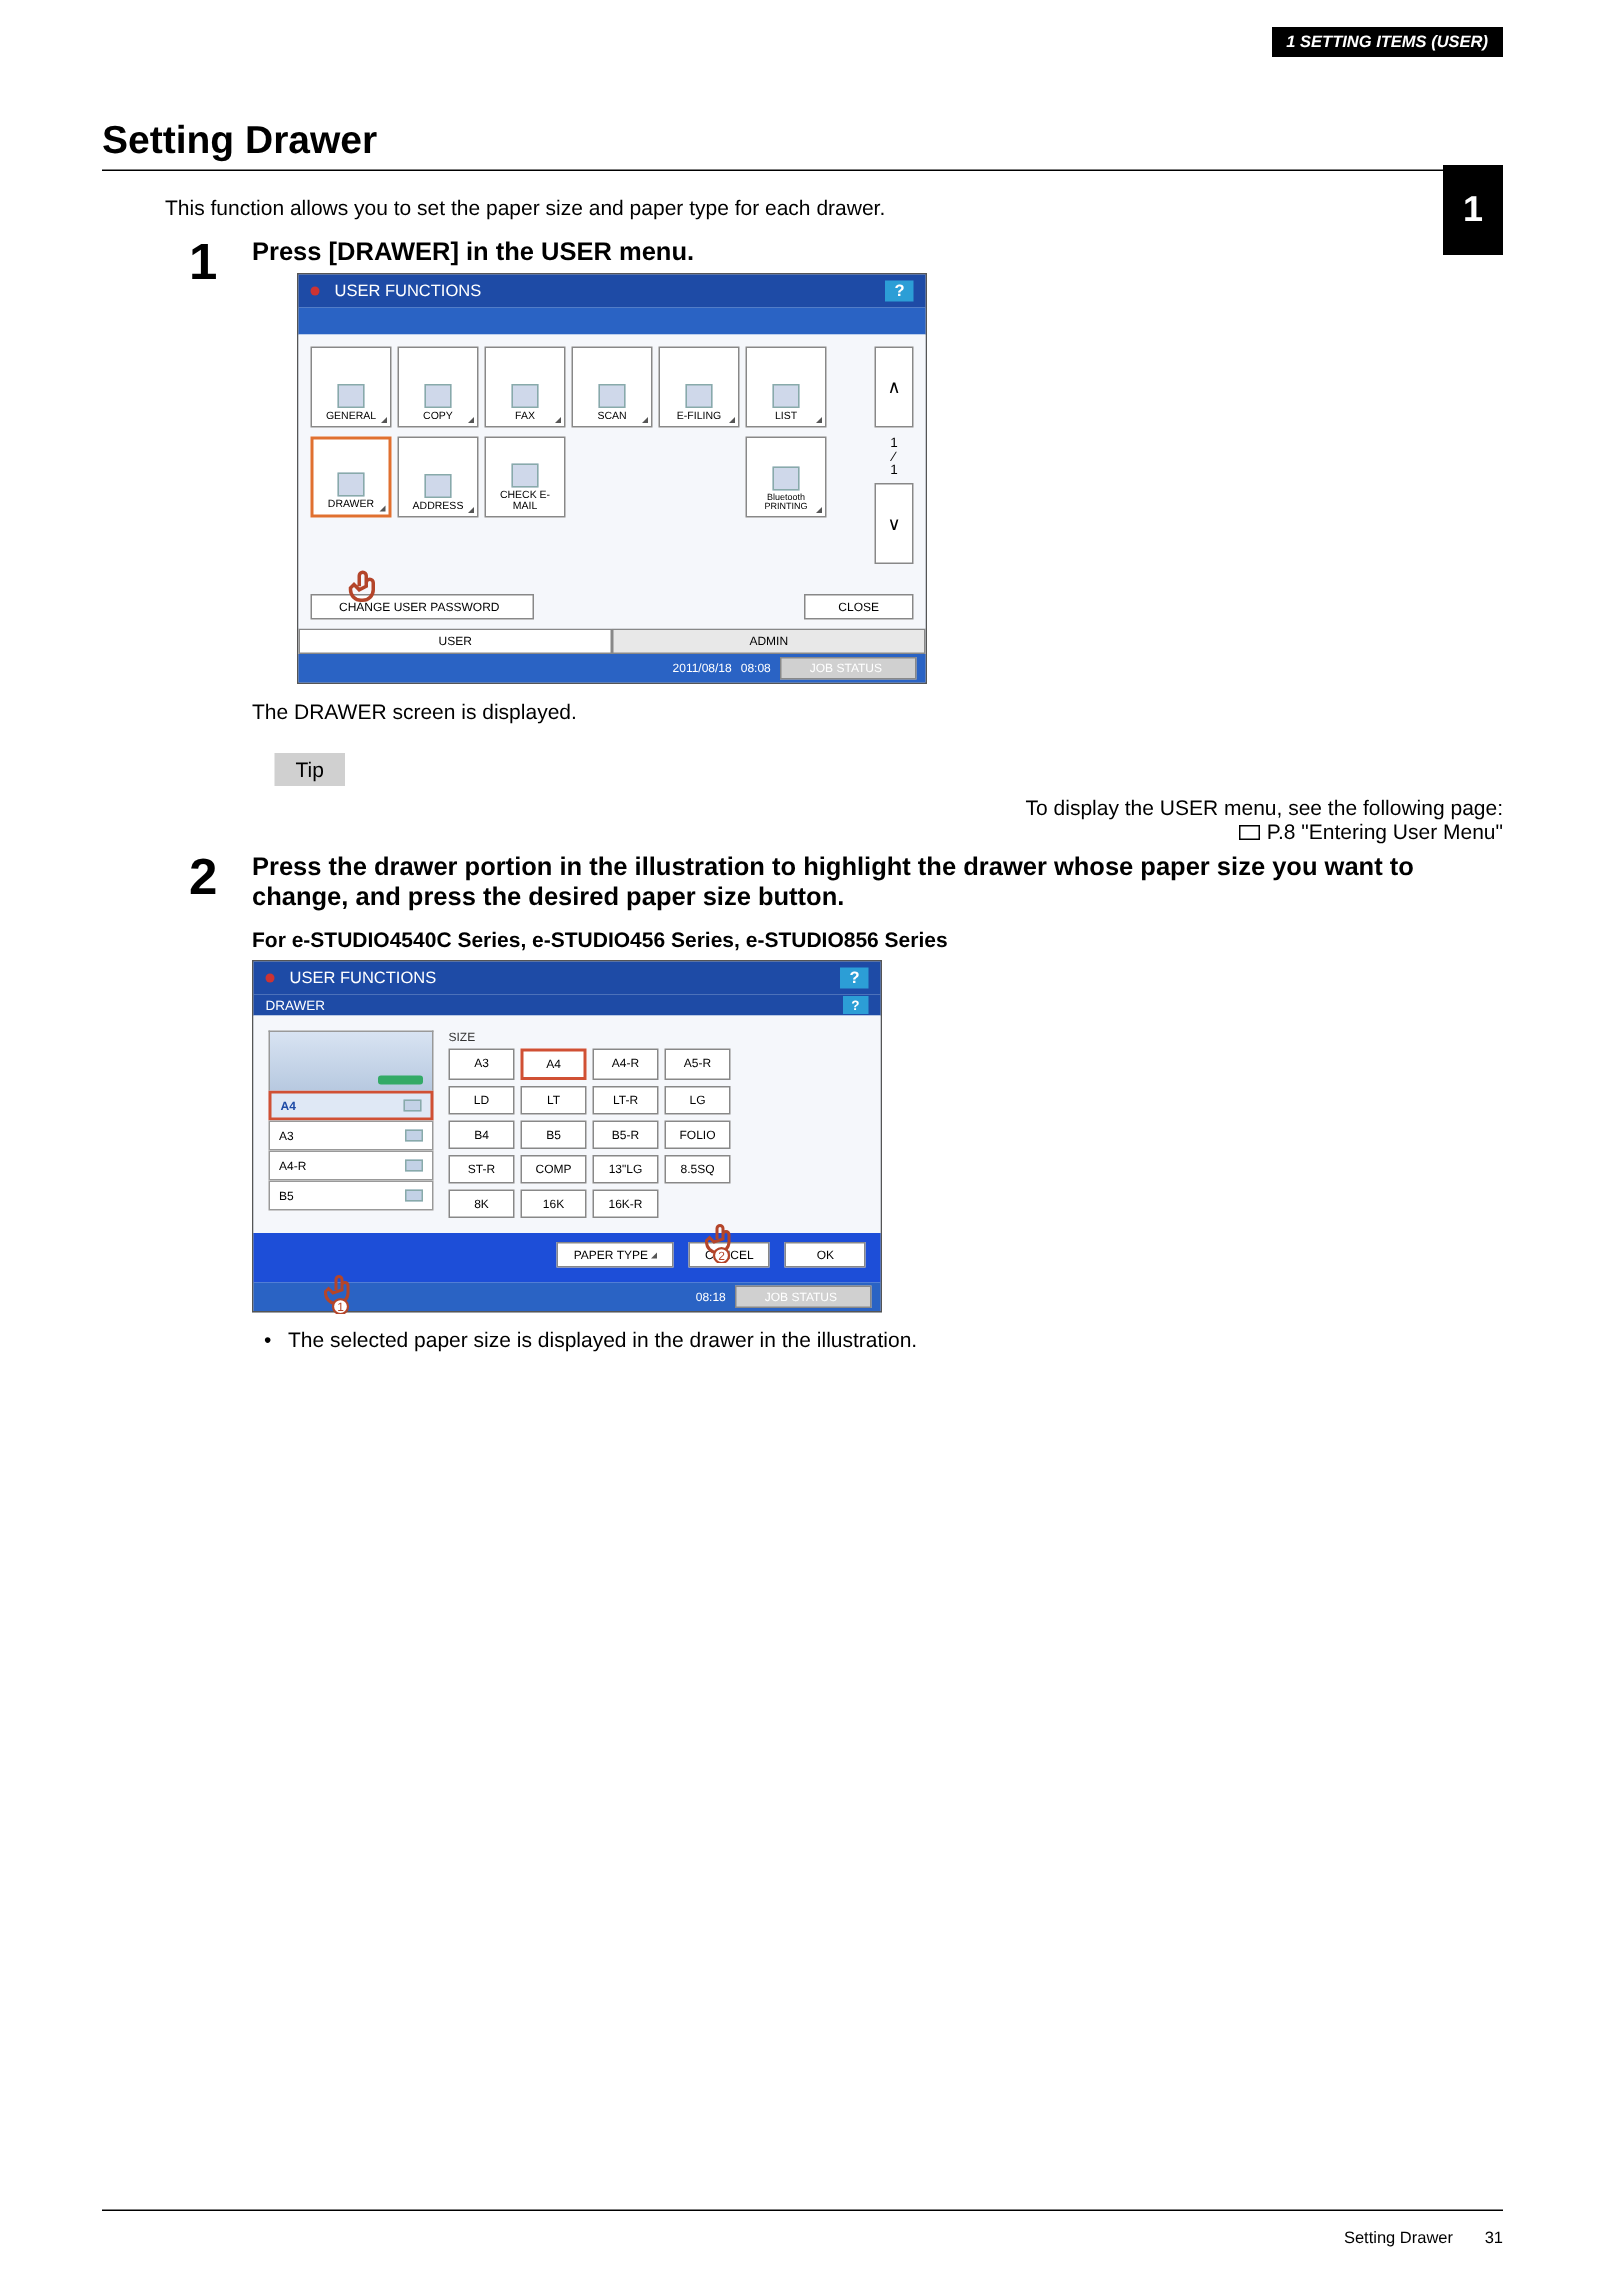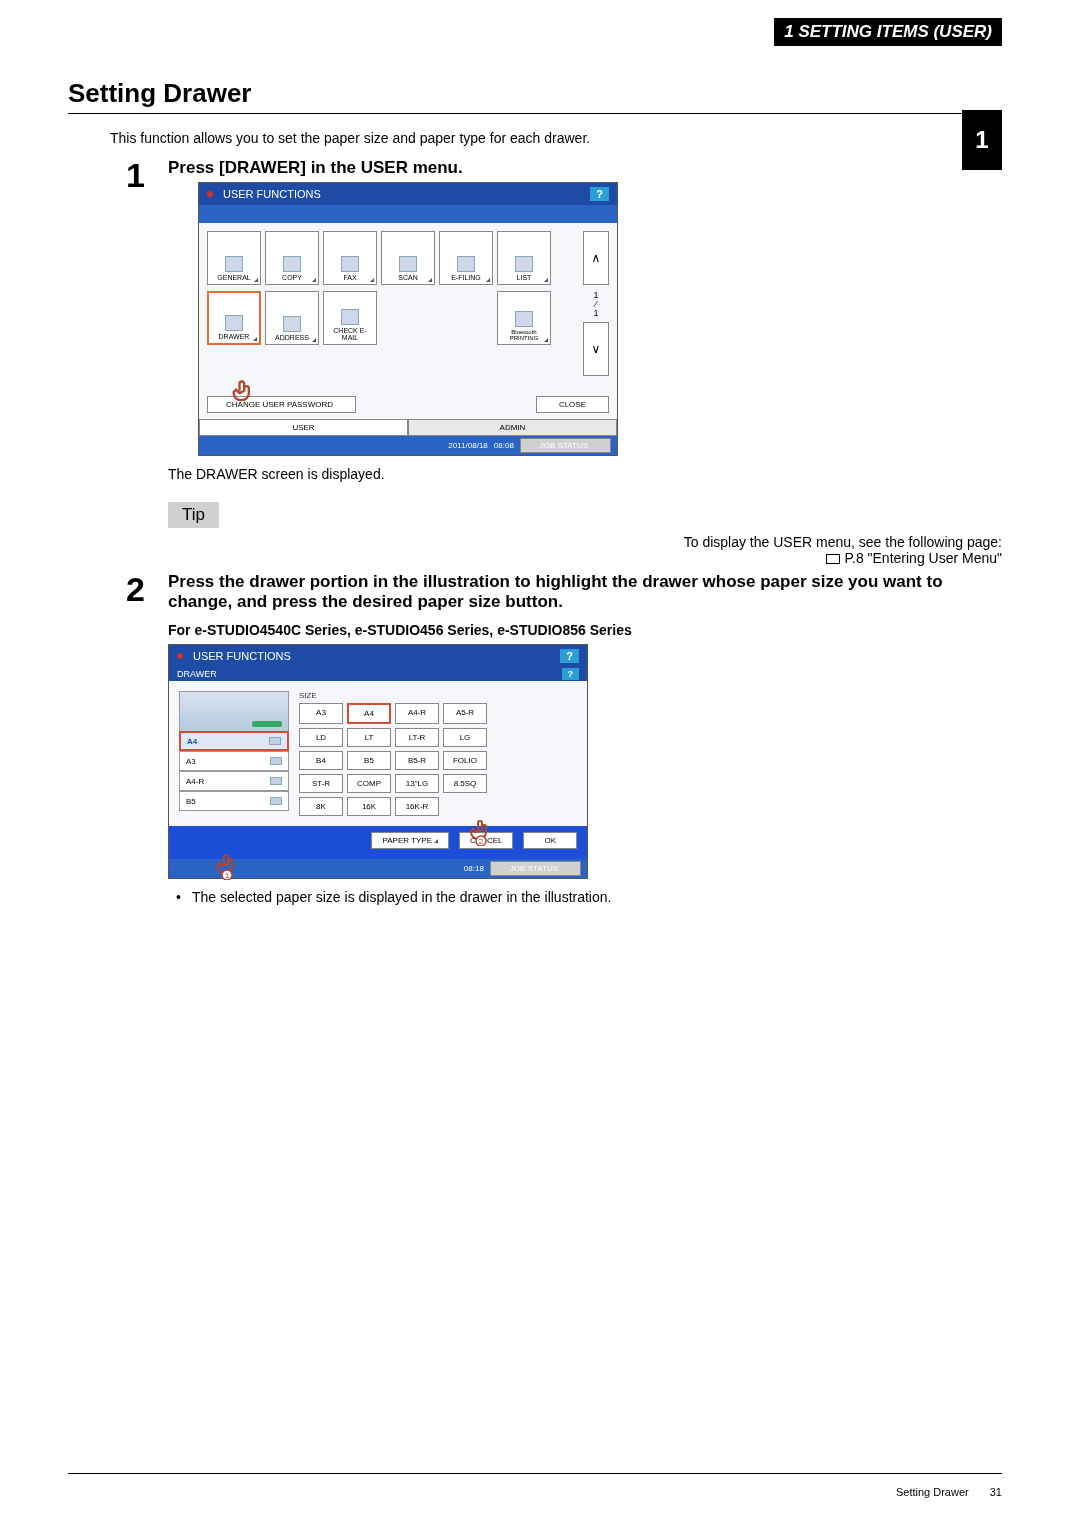--- a/index.html
+++ b/index.html
@@ -1,29 +1,29 @@
 <!DOCTYPE html>
 <html><head>
 <meta charset="utf-8">
 <style>
   * { box-sizing: border-box; margin: 0; padding: 0; }
   body { font-family: Arial, Helvetica, sans-serif; font-size: 14px; color: #000; background: #fff; width: 1080px; height: 1528px; position: relative; }
-  .header-bar { background: #000; color: #fff; font-size: 17px; font-weight: bold; font-style: italic; padding: 4px 10px; position: absolute; top: 18px; right: 78px; }
+  .header-bar { background: #000; color: #fff; font-size: 11px; font-weight: bold; font-style: italic; padding: 4px 10px; position: absolute; top: 18px; right: 78px; }
   .side-tab { position: absolute; top: 110px; right: 78px; width: 40px; height: 60px; background: #000; color: #fff; font-size: 24px; font-weight: bold; display: flex; align-items: center; justify-content: center; }
   .page { padding: 48px 78px 40px 68px; }
   h1.section { font-size: 26px; font-weight: bold; margin: 30px 0 4px; }
   .rule { border: none; border-top: 1px solid #000; margin-bottom: 16px; }
   .intro { font-size: 14px; margin: 0 0 12px 42px; }
   .step { display: flex; gap: 12px; margin: 6px 0 6px 58px; }
   .step-num { font-size: 34px; font-weight: bold; line-height: 1; min-width: 30px; }
   .step-body { flex: 1; }
   .step-title { font-size: 17px; font-weight: bold; margin-bottom: 4px; }
   .sub { font-size: 14px; margin: 8px 0 10px 0; }
   .sub-bold { font-size: 14px; font-weight: bold; margin: 10px 0 6px 0; }
-  .tip-box { background: #d0d0d0; padding: 3px 14px; font-size: 17px; display: inline-block; margin: 10px 0 6px; }
+  .tip-box { background: #d0d0d0; padding: 3px 14px; font-size: 14px; display: inline-block; margin: 10px 15px 6px; }
   .ref { font-size: 14px; margin: 0; text-align: right; }
   .book-icon { display: inline-block; width: 14px; height: 10px; border: 1px solid #000; margin-right: 4px; position: relative; top: 1px; }
   .bullets { margin: 6px 0 0 8px; }
   .bullets li { font-size: 14px; margin-bottom: 2px; list-style: none; position: relative; padding-left: 16px; }
   .bullets li::before { content: "•"; position: absolute; left: 0; }
   
   .panel { width: 420px; margin: 2px 4px 10px 30px; background: #d9e6f5; border: 1px solid #555; font-size: 9px; }
   .p-title { background: #1e4ba6; color: #fff; padding: 4px 8px; font-size: 11px; display: flex; align-items: center; gap: 6px; }
   .p-help { margin-left: auto; background: #2c9ed6; color: #fff; padding: 1px 6px; font-weight: bold; }
   .p-sub { background: #2a63c4; height: 18px; }

